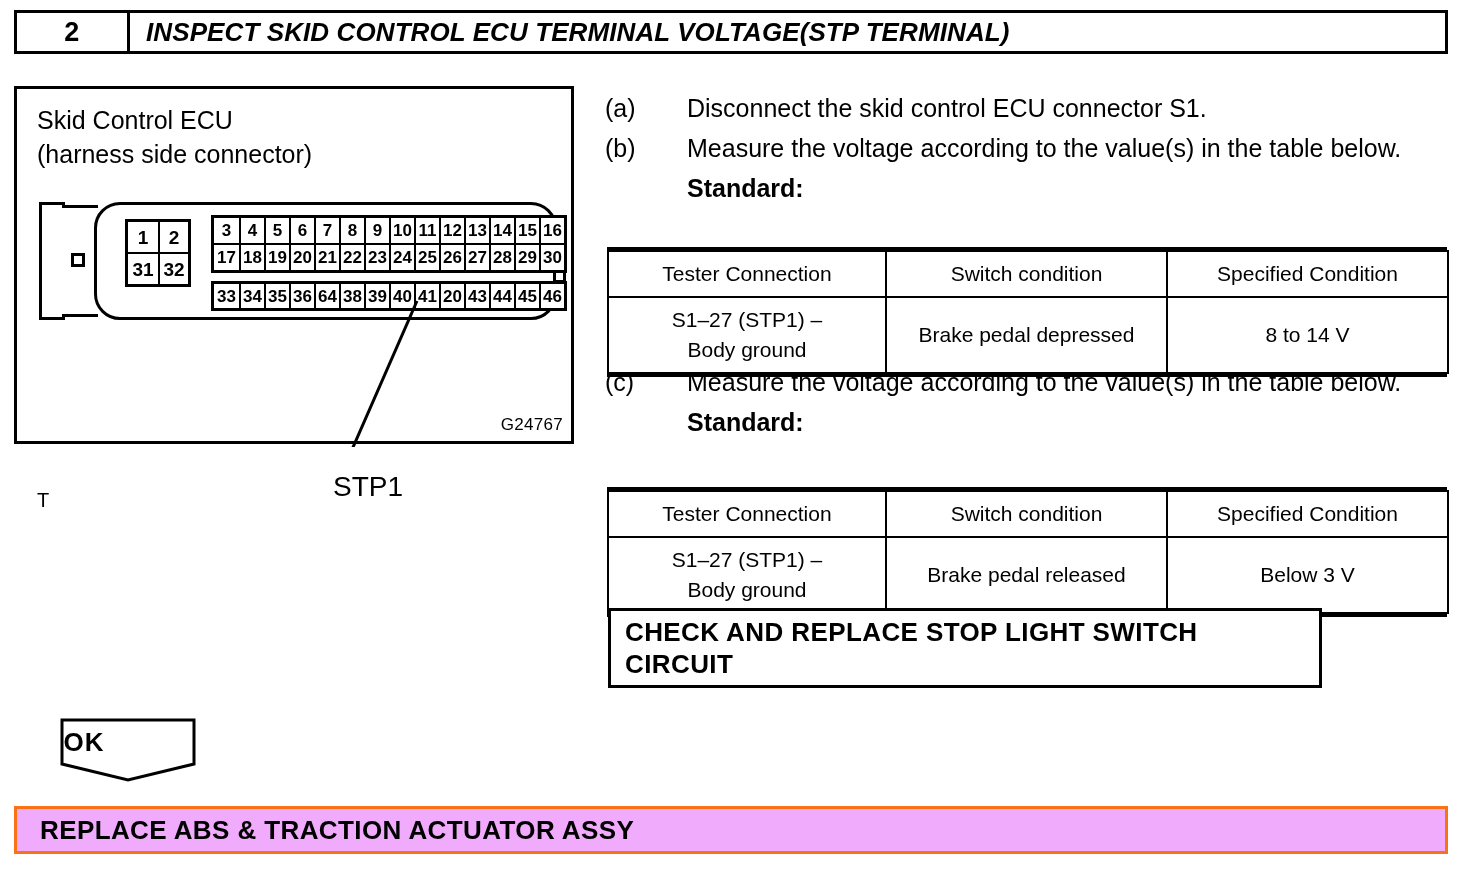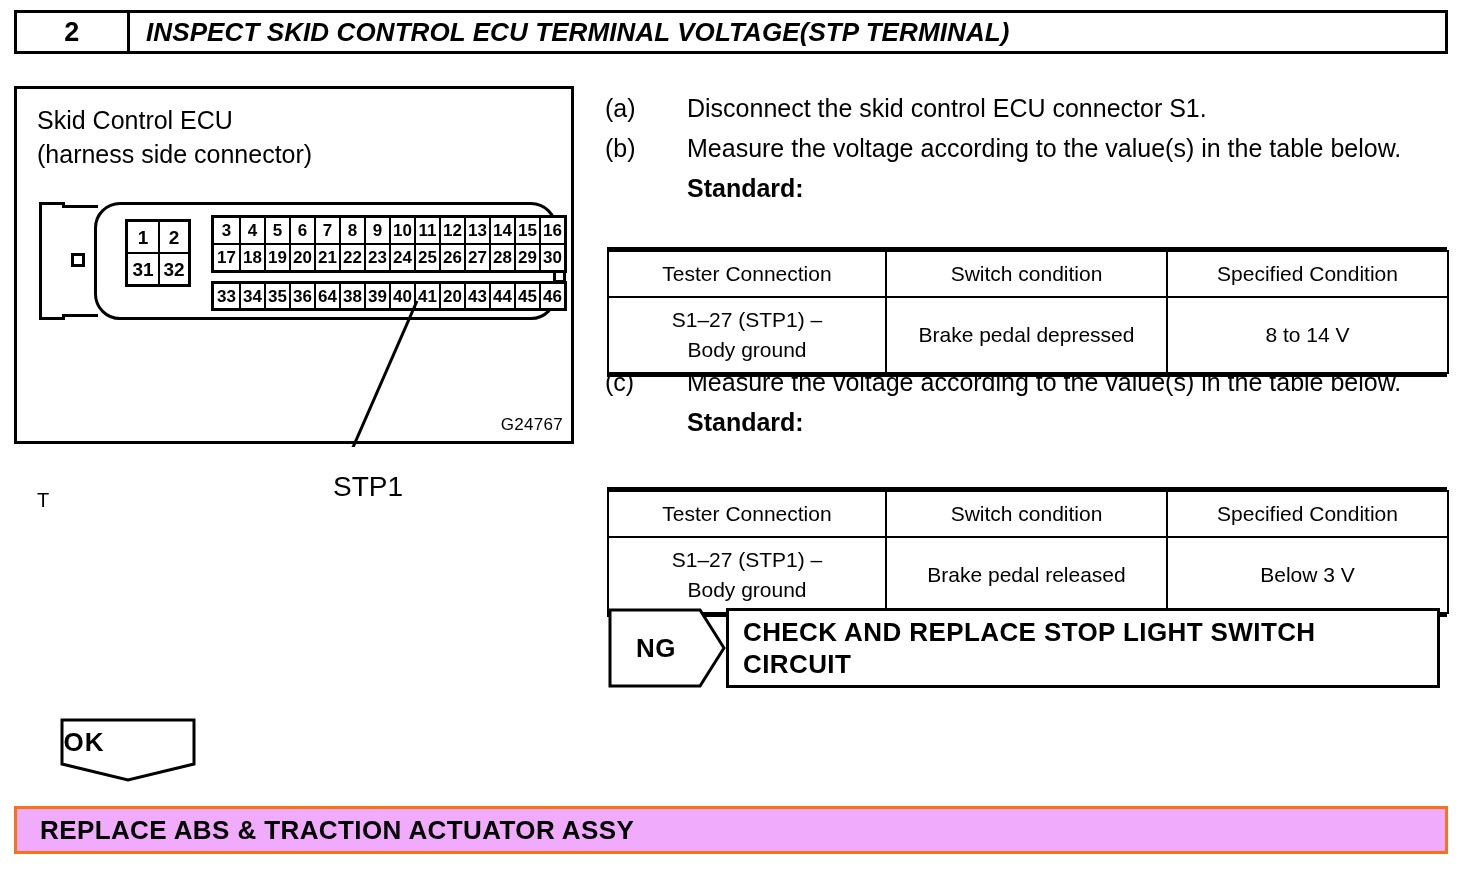--- a/index.html
+++ b/index.html
@@ -534,26 +534,20 @@
           <span>Body ground</span>
         </td>
         <td>Brake pedal released</td>
         <td>Below 3 V</td>
       </tr>
     </tbody>
   </table>
 </div>
 
 <div class="result-row ng-row">
-  <div class="result-arrow">
-    <svg width="118" height="80" viewBox="0 0 118 80">
-      <polygon points="2,2 92,2 116,40 92,78 2,78" fill="#fff" stroke="#000" stroke-width="3"></polygon>
-    </svg>
-    <div class="tag">NG</div>
-  </div>
   <div class="result-box">
     <div>
       <span>CHECK AND REPLACE STOP LIGHT SWITCH</span><br>
       <span>CIRCUIT</span>
     </div>
   </div>
 </div>
 
 <div class="ok-arrow">
   <svg width="140" height="64" viewBox="0 0 140 64">

